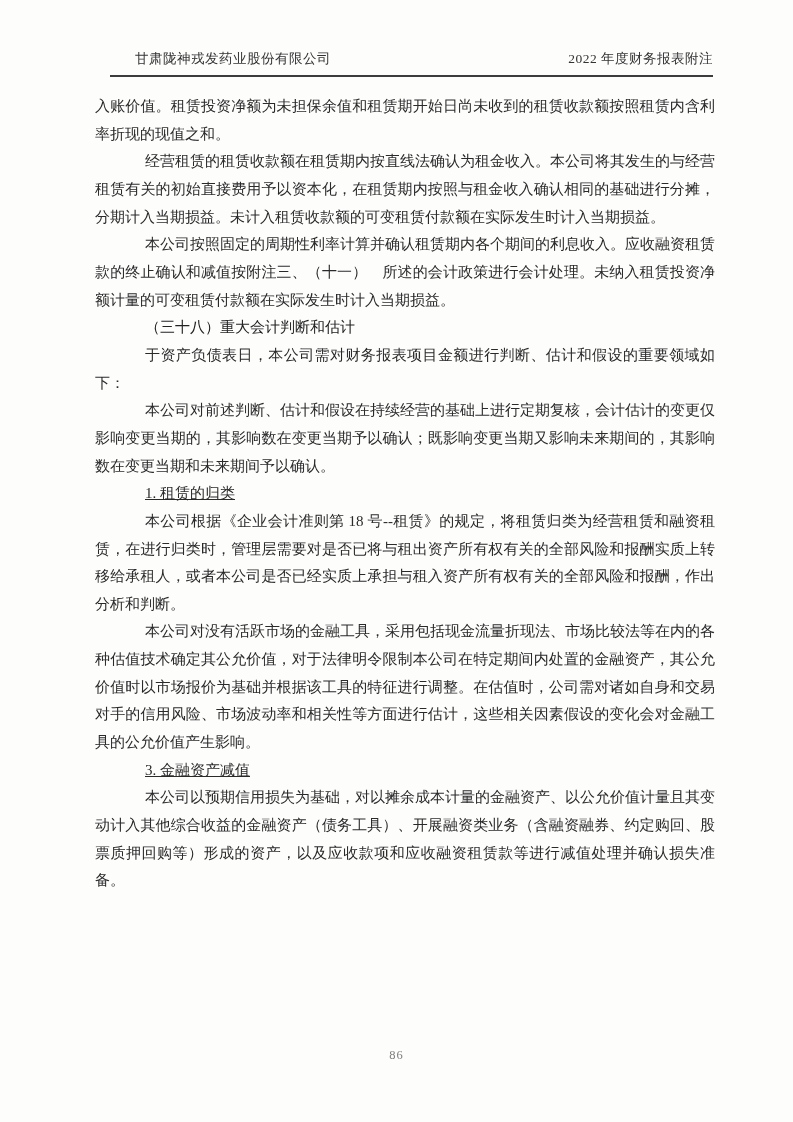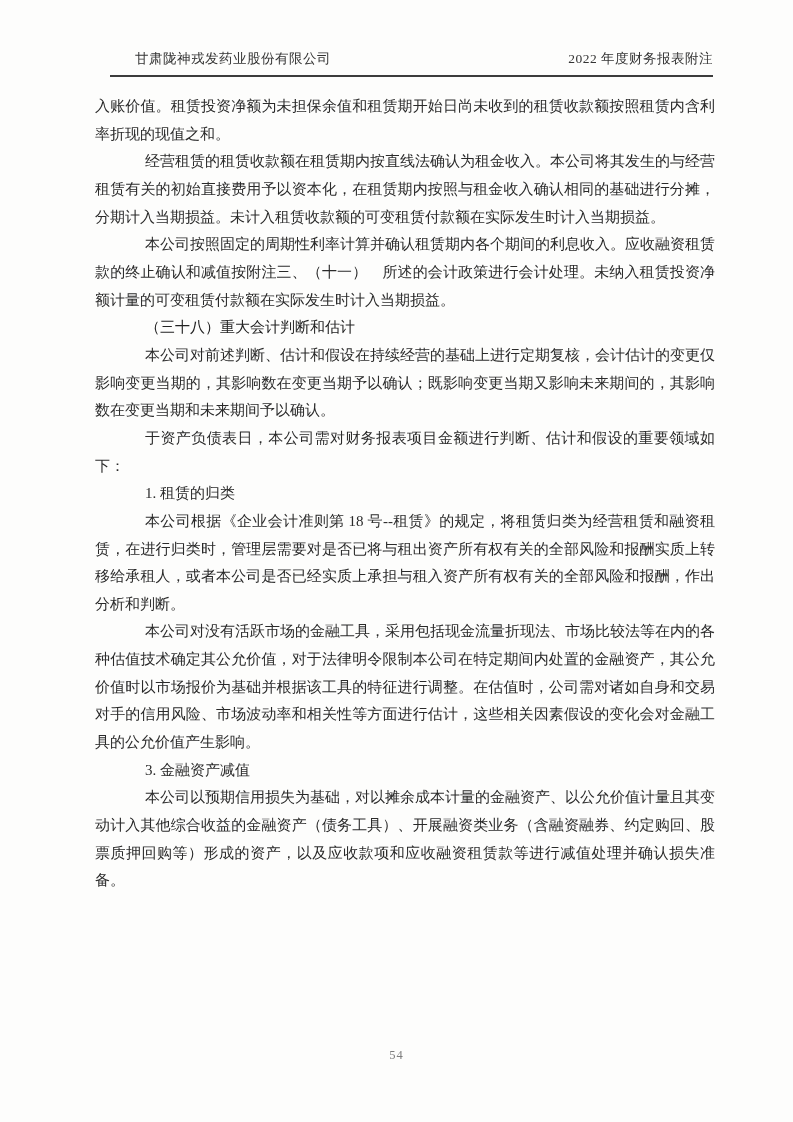--- a/index.html
+++ b/index.html
@@ -38,21 +38,21 @@
     width: 620px;
     font-size: 15px;
     line-height: 27.65px;
     text-align: justify;
     text-justify: inter-ideograph;
     color: #2a2a2a;
   }
   .doc p { margin: 0; }
   .doc p.indent { text-indent: 50px; }
   .doc p.heading { text-indent: 50px; font-weight: normal; color: #222; }
-  .doc p.subheading { text-indent: 50px; }
+  .doc p.subheading { text-indent: 50px; text-decoration: underline; }
   
   .ftr {
     position: absolute;
     top: 1048px;
     left: 0;
     width: 100%;
     text-align: center;
     font-size: 12.5px;
     color: #7d7d7d;
     letter-spacing: 1px;
@@ -66,24 +66,24 @@
   <div class="hdr">
     <span class="left">甘肃陇神戎发药业股份有限公司</span>
     <span class="right">2022 年度财务报表附注</span>
   </div>
 
   <div class="doc">
     <p>入账价值。租赁投资净额为未担保余值和租赁期开始日尚未收到的租赁收款额按照租赁内含利率折现的现值之和。</p>
     <p class="indent">经营租赁的租赁收款额在租赁期内按直线法确认为租金收入。本公司将其发生的与经营租赁有关的初始直接费用予以资本化，在租赁期内按照与租金收入确认相同的基础进行分摊，分期计入当期损益。未计入租赁收款额的可变租赁付款额在实际发生时计入当期损益。</p>
     <p class="indent">本公司按照固定的周期性利率计算并确认租赁期内各个期间的利息收入。应收融资租赁款的终止确认和减值按附注三、（十一）　所述的会计政策进行会计处理。未纳入租赁投资净额计量的可变租赁付款额在实际发生时计入当期损益。</p>
     <p class="heading">（三十八）重大会计判断和估计</p>
+    <p class="indent">于资产负债表日，本公司需对财务报表项目金额进行判断、估计和假设的重要领域如下：</p>
     <p class="indent">本公司对前述判断、估计和假设在持续经营的基础上进行定期复核，会计估计的变更仅影响变更当期的，其影响数在变更当期予以确认；既影响变更当期又影响未来期间的，其影响数在变更当期和未来期间予以确认。</p>
-    <p class="indent">于资产负债表日，本公司需对财务报表项目金额进行判断、估计和假设的重要领域如下：</p>
     <p class="subheading">1. 租赁的归类</p>
     <p class="indent">本公司根据《企业会计准则第 18 号--租赁》的规定，将租赁归类为经营租赁和融资租赁，在进行归类时，管理层需要对是否已将与租出资产所有权有关的全部风险和报酬实质上转移给承租人，或者本公司是否已经实质上承担与租入资产所有权有关的全部风险和报酬，作出分析和判断。</p>
     <p class="indent">本公司对没有活跃市场的金融工具，采用包括现金流量折现法、市场比较法等在内的各种估值技术确定其公允价值，对于法律明令限制本公司在特定期间内处置的金融资产，其公允价值时以市场报价为基础并根据该工具的特征进行调整。在估值时，公司需对诸如自身和交易对手的信用风险、市场波动率和相关性等方面进行估计，这些相关因素假设的变化会对金融工具的公允价值产生影响。</p>
     <p class="subheading">3. 金融资产减值</p>
     <p class="indent">本公司以预期信用损失为基础，对以摊余成本计量的金融资产、以公允价值计量且其变动计入其他综合收益的金融资产（债务工具）、开展融资类业务（含融资融券、约定购回、股票质押回购等）形成的资产，以及应收款项和应收融资租赁款等进行减值处理并确认损失准备。</p>
   </div>
 
-  <div class="ftr">54</div>
+  <div class="ftr">86</div>
 
 </div>
 
 </body></html>

